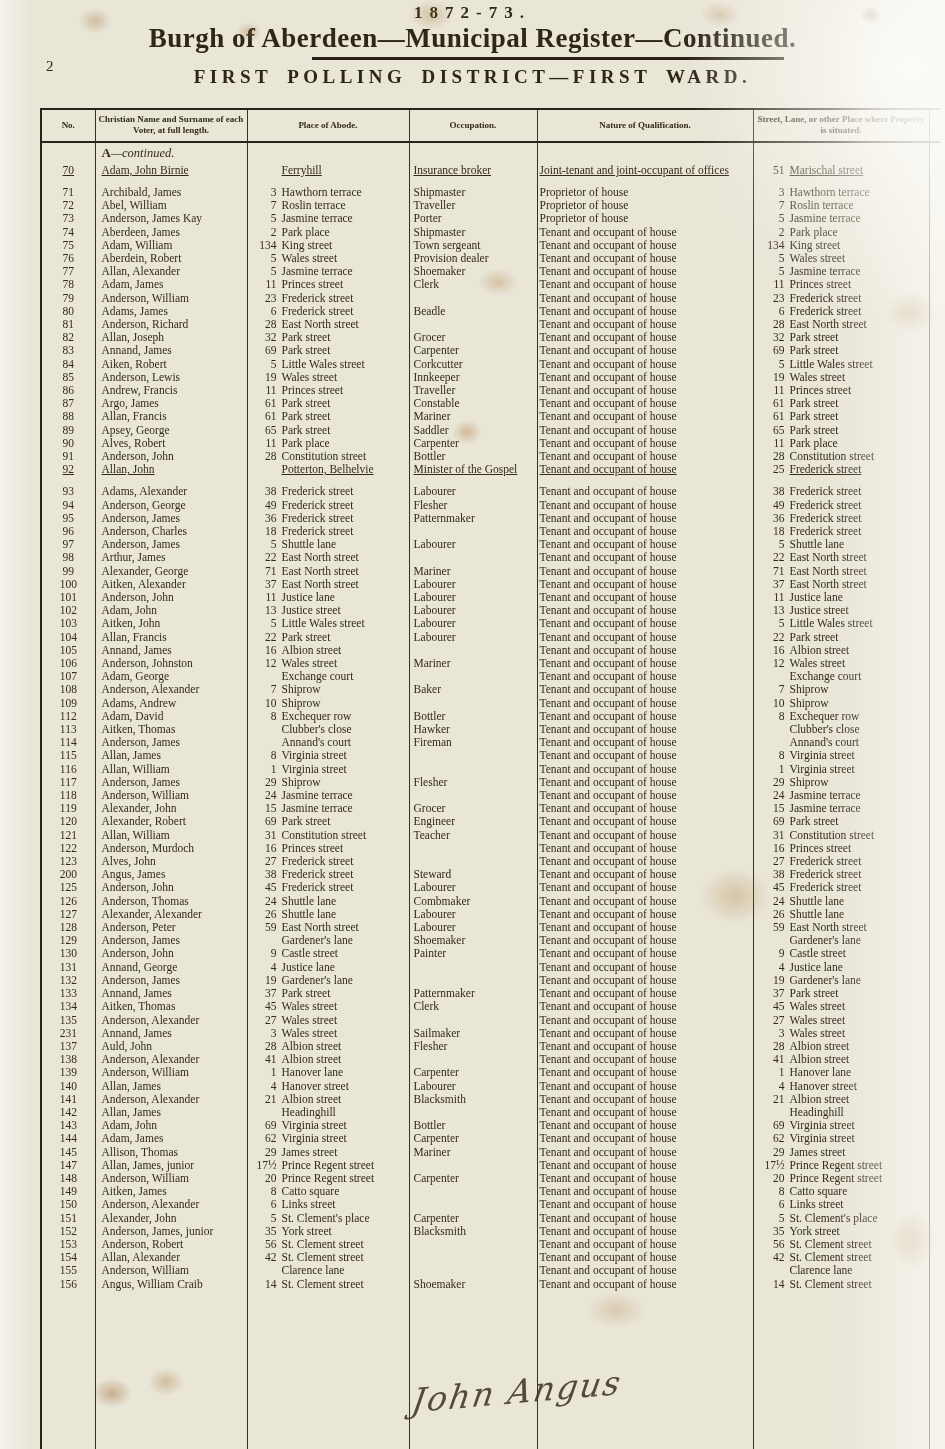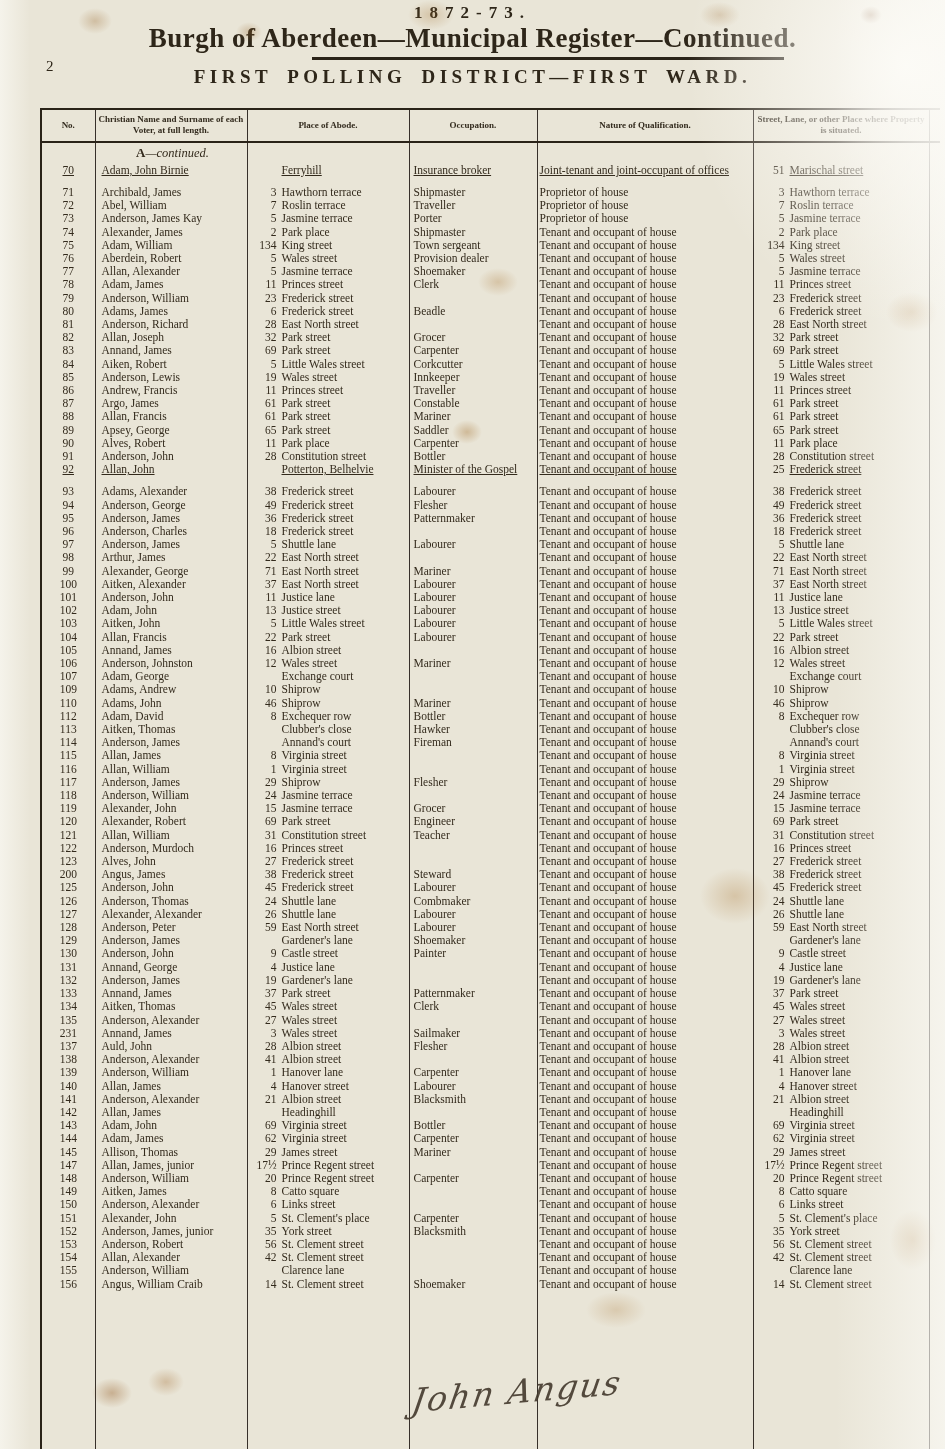--- a/index.html
+++ b/index.html
@@ -58,21 +58,21 @@
      padding:0 3px;vertical-align:top;color:#332a1c;}
   td:first-child{border-left:none;}
   td.no{text-align:center;font-size:11.5px;}
   td.name{padding-left:6px;}
   td.abode .num,td.street .num{display:inline-block;width:26px;text-align:right;margin-right:5px;}
   td.street .num{width:28px;}
   td.qual{padding-left:13px;text-indent:-11px;}
   td.occ{padding-left:4px;}
   tr.gap-after td{padding-bottom:9px;text-decoration:underline;}
   tr.section-row td{padding-top:3px;padding-bottom:4px;}
-  .sec-label{display:block;text-align:center;font-size:13px;}
+  .sec-label{display:block;font-size:13px;}
   .sec-letter{font-weight:bold;}
   .sec-suffix{font-style:italic;font-size:12.5px;}
   tr.filler td{height:180px;}
 
   
   .signature{position:absolute;left:412px;top:1372px;z-index:6;
     font-family:"DejaVu Serif","Liberation Serif",serif;
     font-style:italic;font-size:33px;color:#43392d;
     transform:rotate(-5deg) skewX(-14deg);letter-spacing:2px;opacity:0.9;}
 </style>
@@ -169,21 +169,21 @@
             <td class="no">73</td>
             <td class="name">Anderson, James Kay</td>
             <td class="abode"><span class="num">5</span><span class="place">Jasmine terrace</span></td>
             <td class="occ">Porter</td>
             <td class="qual">Proprietor of house</td>
             <td class="street"><span class="num">5</span><span class="place">Jasmine terrace</span></td>
             <td class="edge"></td>
           </tr>
           <tr>
             <td class="no">74</td>
-            <td class="name">Alexander, James</td>
+            <td class="name">Aberdeen, James</td>
             <td class="abode"><span class="num">2</span><span class="place">Park place</span></td>
             <td class="occ">Shipmaster</td>
             <td class="qual">Tenant and occupant of house</td>
             <td class="street"><span class="num">2</span><span class="place">Park place</span></td>
             <td class="edge"></td>
           </tr>
           <tr>
             <td class="no">75</td>
             <td class="name">Adam, William</td>
             <td class="abode"><span class="num">134</span><span class="place">King street</span></td>
@@ -474,35 +474,35 @@
           <tr>
             <td class="no">107</td>
             <td class="name">Adam, George</td>
             <td class="abode"><span class="num"></span><span class="place">Exchange court</span></td>
             <td class="occ"></td>
             <td class="qual">Tenant and occupant of house</td>
             <td class="street"><span class="num"></span><span class="place">Exchange court</span></td>
             <td class="edge"></td>
           </tr>
           <tr>
+            <td class="no">108</td>
+            <td class="name">Anderson, Alexander</td>
+            <td class="abode"><span class="num">7</span><span class="place">Shiprow</span></td>
+            <td class="occ">Baker</td>
+            <td class="qual">Tenant and occupant of house</td>
+            <td class="street"><span class="num">7</span><span class="place">Shiprow</span></td>
+            <td class="edge"></td>
+          </tr>
+          <tr>
             <td class="no">109</td>
             <td class="name">Adams, Andrew</td>
             <td class="abode"><span class="num">10</span><span class="place">Shiprow</span></td>
             <td class="occ"></td>
             <td class="qual">Tenant and occupant of house</td>
             <td class="street"><span class="num">10</span><span class="place">Shiprow</span></td>
-            <td class="edge"></td>
-          </tr>
-          <tr>
-            <td class="no">110</td>
-            <td class="name">Adams, John</td>
-            <td class="abode"><span class="num">46</span><span class="place">Shiprow</span></td>
-            <td class="occ">Mariner</td>
-            <td class="qual">Tenant and occupant of house</td>
-            <td class="street"><span class="num">46</span><span class="place">Shiprow</span></td>
             <td class="edge"></td>
           </tr>
           <tr>
             <td class="no">112</td>
             <td class="name">Adam, David</td>
             <td class="abode"><span class="num">8</span><span class="place">Exchequer row</span></td>
             <td class="occ">Bottler</td>
             <td class="qual">Tenant and occupant of house</td>
             <td class="street"><span class="num">8</span><span class="place">Exchequer row</span></td>
             <td class="edge"></td>

